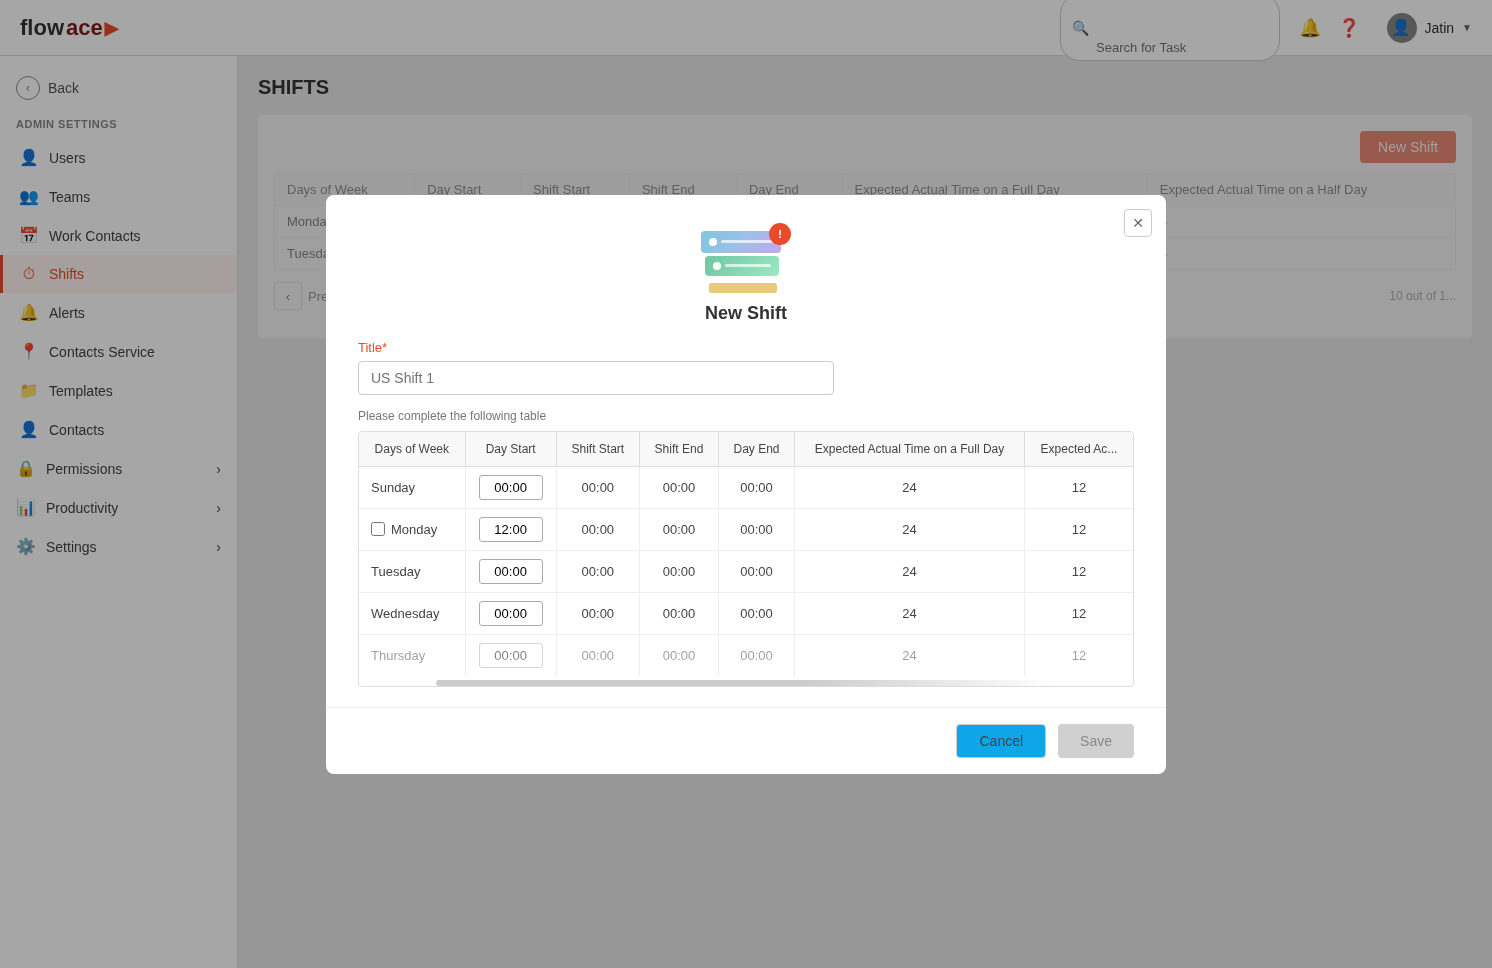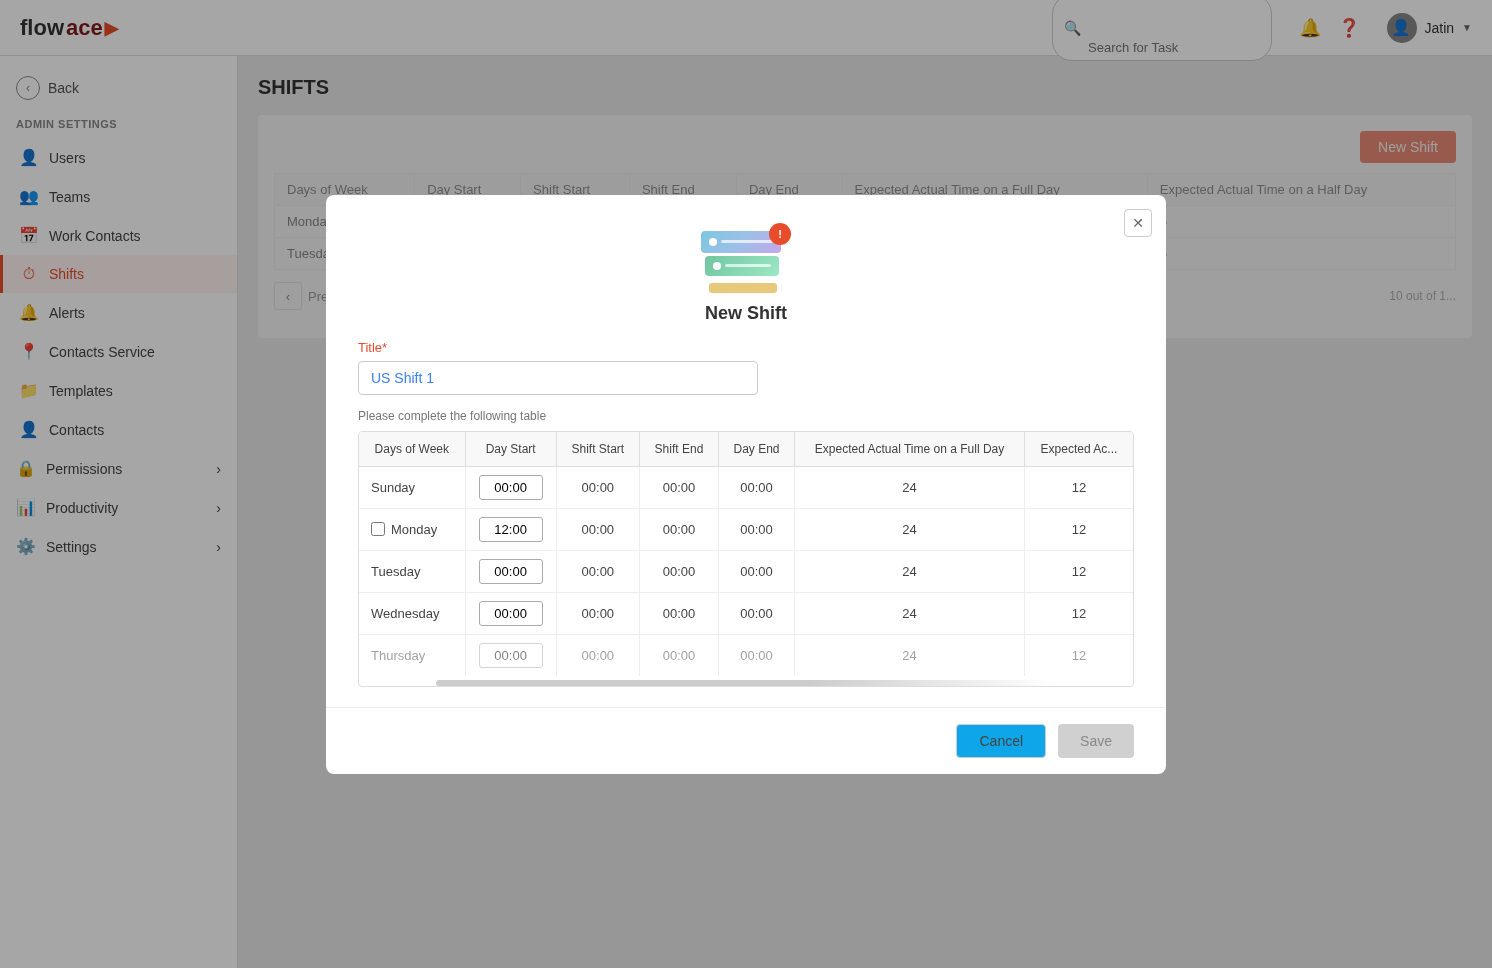--- a/index.html
+++ b/index.html
@@ -8,21 +8,20 @@
     
     .navbar {
       background: #fff;
       height: 56px;
       display: flex;
       align-items: center;
       padding: 0 20px;
       border-bottom: 1px solid #ddd;
       flex-shrink: 0;
       z-index: 10;
-      gap: 8px;
     }
     .logo {
       display: flex; align-items: center; gap: 2px;
       font-size: 22px; font-weight: 700; color: #333;
       margin-right: auto;
     }
     .logo span.flow { color: #333; }
     .logo span.ace { color: #7f1d1d; }
     .logo span.arrow { color: #e84c2b; font-size: 18px; }
     .search-bar {
@@ -109,22 +108,22 @@
     .modal-close {
       position: absolute; top: 14px; right: 14px;
       width: 28px; height: 28px; border: 1.5px solid #ccc; border-radius: 4px;
       display: flex; align-items: center; justify-content: center;
       cursor: pointer; font-size: 14px; color: #666; background: #fff;
     }
     .modal-body { padding: 0 32px 20px; flex: 1; overflow: auto; }
     .field-label { font-size: 13px; color: #555; margin-bottom: 6px; }
     .field-label span { color: #e84c2b; }
     .text-input {
-      width: 400px; border: 1px solid #ccc; border-radius: 4px;
-      padding: 8px 12px; font-size: 14px; color: #3b82f6; outline: none;
+      width: 476px; border: 1px solid #ccc; border-radius: 4px;
+      padding: 8px 12px; font-size: 14px; color: #737373; outline: none;
     }
     .table-instruction { font-size: 12px; color: #777; margin: 14px 0 8px; }
 
     
     .shift-table-wrapper { overflow-x: auto; border: 1px solid #ddd; border-radius: 4px; }
     .shift-table { width: 100%; border-collapse: collapse; font-size: 13px; min-width: 700px; }
     .shift-table th {
       background: #f8f8f8; padding: 10px 12px; text-align: center;
       border-bottom: 1px solid #ddd; border-right: 1px solid #ddd;
       font-weight: 500; color: #444; font-size: 12px; white-space: nowrap;

